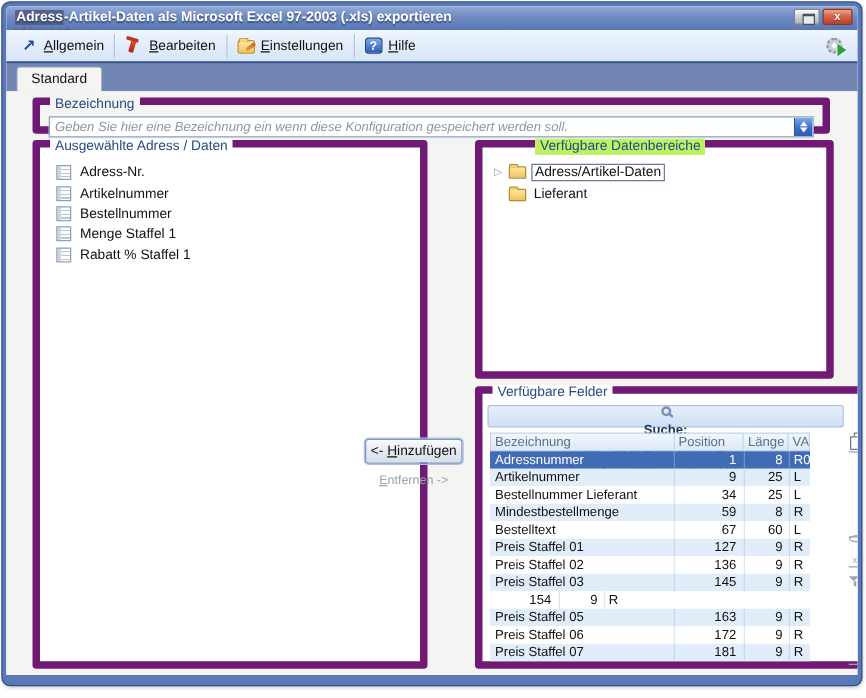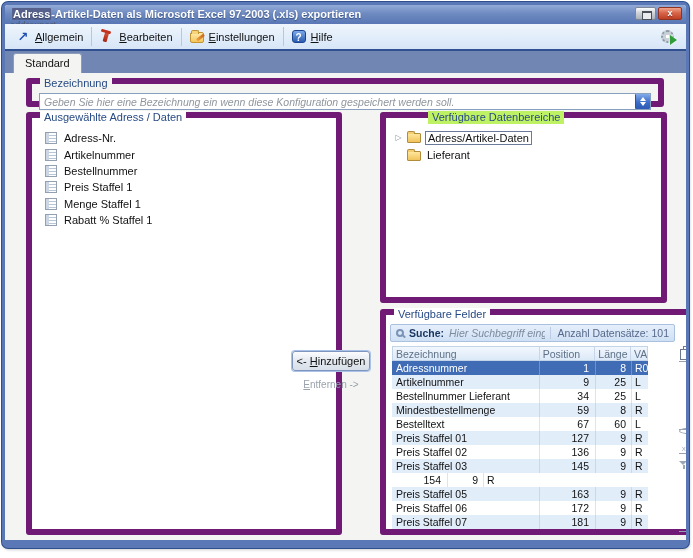--- a/index.html
+++ b/index.html
@@ -115,21 +115,21 @@
   .folder { width:14px; height:10px; background:linear-gradient(#ffe69a,#f0c35c);
             border:1px solid #b08c3c; border-radius:1px; position:relative; flex:none; margin-top:1px; }
   .folder::before { content:''; position:absolute; top:-3px; left:-1px; width:6px; height:2px;
             background:#f4cd70; border:1px solid #b08c3c; border-bottom:none; border-radius:2px 2px 0 0; }
   .tree-label { color:#111; padding:0 2px; }
   .tree-label.focused { border:1px solid #6b7a9a; background:#fff; }
 
   
   .searchbar { position:absolute; left:4px; right:25px; top:9px; height:18px;
                background:linear-gradient(#e6effb,#cfe0f5); border:1px solid #a9c0de; border-radius:2px;
-               display:flex; align-items:center; padding:0 5px; gap:5px; }
+               display:flex; align-items:center; padding:0 5px; gap:5px;flex-direction:column; }
   .lens { width:8px; height:8px; border:2px solid #7c93b8; border-radius:50%; position:relative; flex:none; }
   .lens::after { content:''; position:absolute; width:5px; height:2px; background:#7c93b8;
                  right:-4px; bottom:-2px; transform:rotate(40deg); border-radius:1px; }
   .search-label { font-weight:bold; color:#17355e; font-size:10.5px; }
   .searchbar input { flex:1; min-width:0; border:none; outline:none; background:transparent;
                font-size:10.5px; font-style:italic; color:#666;
                font-family:"Liberation Sans","DejaVu Sans",sans-serif; }
   .searchbar input::placeholder { color:#7c8a9e; font-style:italic; }
   .rec-count { color:#55688a; font-size:10.5px; white-space:nowrap; border-left:1px solid #bccce4; padding-left:6px; }
 
@@ -237,24 +237,20 @@
   <div class="sel-item">
     <span class="li-ic"></span>
     <span class="li-label">Artikelnummer</span>
   </div>
 
   <div class="sel-item">
     <span class="li-ic"></span>
     <span class="li-label">Bestellnummer</span>
   </div>
 
-  <div class="sel-item">
-    <span class="li-ic"></span>
-    <span class="li-label">Preis Staffel 1</span>
-  </div>
 
   <div class="sel-item">
     <span class="li-ic"></span>
     <span class="li-label">Menge Staffel 1</span>
   </div>
 
   <div class="sel-item">
     <span class="li-ic"></span>
     <span class="li-label">Rabatt % Staffel 1</span>
   </div>

